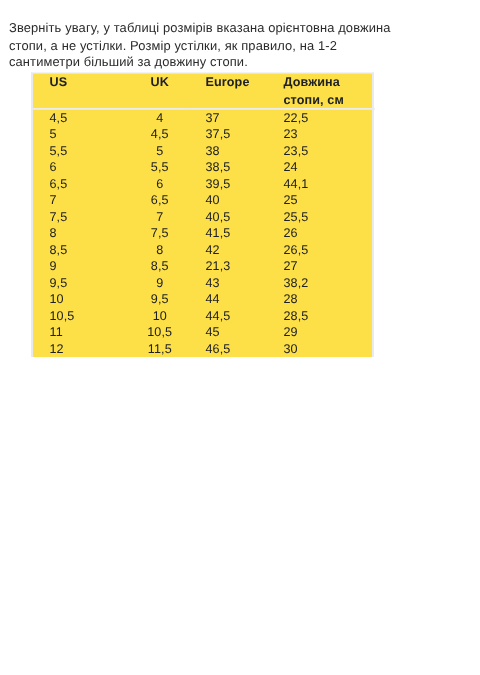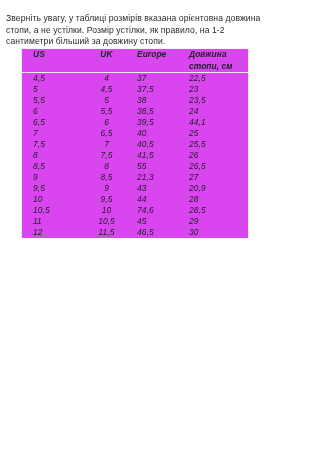--- a/index.html
+++ b/index.html
@@ -32,26 +32,25 @@
     color: #2b2b2b;
     letter-spacing: 0.01em;
   }
 
   
   .table-wrap {
     position: absolute;
     left: 21px;
     top: 48px;
     width: 228px;
-    background: #d946ef;
+    background: #fde047;
     border-left: 1px solid #e8eaed;
     border-right: 1px solid #e8eaed;
     border-top: 1px solid #f1f3f4;
     box-sizing: border-box;
-    font-style: italic;
   }
 
   table.size-table {
     width: 100%;
     border-collapse: collapse;
     table-layout: fixed;
   }
 
   table.size-table th,
   table.size-table td {
@@ -173,45 +172,45 @@
           </tr>
           <tr>
             <td class="pad-first">8</td>
             <td class="pad-uk">7,5</td>
             <td class="pad-eu">41,5</td>
             <td class="pad-len">26</td>
           </tr>
           <tr>
             <td class="pad-first">8,5</td>
             <td class="pad-uk">8</td>
-            <td class="pad-eu">55</td>
+            <td class="pad-eu">42</td>
             <td class="pad-len">26,5</td>
           </tr>
           <tr>
             <td class="pad-first">9</td>
             <td class="pad-uk">8,5</td>
             <td class="pad-eu">21,3</td>
             <td class="pad-len">27</td>
           </tr>
           <tr>
             <td class="pad-first">9,5</td>
             <td class="pad-uk">9</td>
             <td class="pad-eu">43</td>
-            <td class="pad-len">20,9</td>
+            <td class="pad-len">38,2</td>
           </tr>
           <tr>
             <td class="pad-first">10</td>
             <td class="pad-uk">9,5</td>
             <td class="pad-eu">44</td>
             <td class="pad-len">28</td>
           </tr>
           <tr>
             <td class="pad-first">10,5</td>
             <td class="pad-uk">10</td>
-            <td class="pad-eu">74,6</td>
+            <td class="pad-eu">44,5</td>
             <td class="pad-len">28,5</td>
           </tr>
           <tr>
             <td class="pad-first">11</td>
             <td class="pad-uk">10,5</td>
             <td class="pad-eu">45</td>
             <td class="pad-len">29</td>
           </tr>
           <tr>
             <td class="pad-first">12</td>

